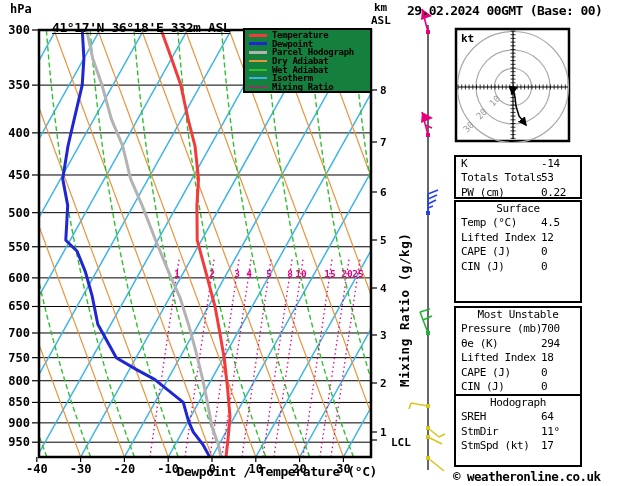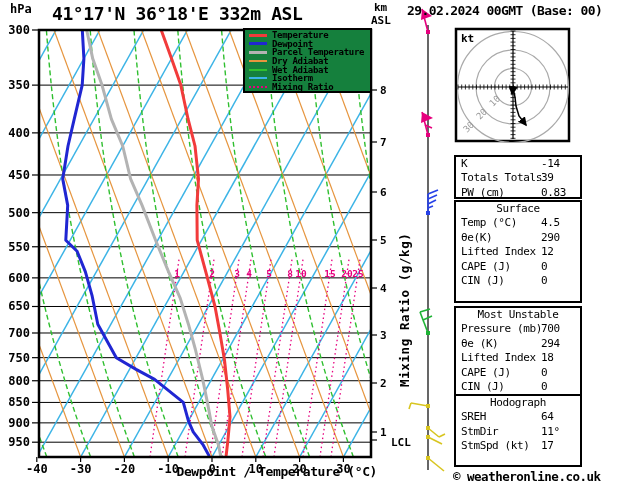--- a/index.html
+++ b/index.html
@@ -1,20 +1,20 @@
 <!DOCTYPE html>
 <html><head>
 <meta charset="utf-8">
 <style>
   html,body{margin:0;padding:0;background:#fff;}
   body{width:629px;height:486px;overflow:hidden;position:relative;
        font-family:"DejaVu Sans Mono","Liberation Mono",monospace;color:#000;}
   .abs{position:absolute;}
   .b{font-weight:bold;}
-  #title{left:52px;top:3px;font-size:18px;letter-spacing:-0.4px;}
+  #title{left:52px;top:20px;font-size:13px;letter-spacing:-0.4px;text-decoration:underline;}
   #hpa{left:10px;top:2px;font-size:12px;}
   #km-unit{left:374px;top:1px;font-size:11px;}
   #asl-unit{left:371px;top:14px;font-size:11px;}
   #datetime{left:407px;top:3px;font-size:13px;letter-spacing:-0.6px;}
   #xlabel{left:45px;top:464px;width:332px;text-align:right;font-size:13px;letter-spacing:-0.4px;}
   #footer{left:453px;top:469px;font-size:12.5px;letter-spacing:-0.5px;}
   
   #legend{left:243px;top:28px;width:129px;height:65px;background:#15803d;
           border:2px solid #000;box-sizing:border-box;padding-top:1px;}
   .legend-row{display:flex;align-items:center;height:8.6px;}
@@ -336,21 +336,21 @@
   <div class="legend-row">
     <span class="legend-swatch" style="border-top: 3px solid rgb(242, 59, 59);"></span>
     <span class="legend-label">Temperature</span>
     </div>
   <div class="legend-row">
     <span class="legend-swatch" style="border-top: 3px solid rgb(32, 38, 210);"></span>
     <span class="legend-label">Dewpoint</span>
     </div>
   <div class="legend-row">
     <span class="legend-swatch" style="border-top: 3px solid rgb(179, 179, 179);"></span>
-    <span class="legend-label">Parcel Temperature</span>
+    <span class="legend-label">Parcel Hodograph</span>
     </div>
   <div class="legend-row">
     <span class="legend-swatch" style="border-top: 2px solid rgb(230, 149, 62);"></span>
     <span class="legend-label">Dry Adiabat</span>
     </div>
   <div class="legend-row">
     <span class="legend-swatch" style="border-top: 2px solid rgb(47, 191, 47);"></span>
     <span class="legend-label">Wet Adiabat</span>
     </div>
   <div class="legend-row">
@@ -363,38 +363,34 @@
     </div>
 </div>
 
 <div id="tbox0" class="abs tbox" style="top:155px;height:44px">
     <div class="trow">
       <span class="tlabel">K</span>
       <span class="tval">-14</span>
     </div>
     <div class="trow">
       <span class="tlabel">Totals Totals</span>
-      <span class="tval">39</span>
+      <span class="tval">53</span>
     </div>
     <div class="trow">
       <span class="tlabel">PW (cm)</span>
-      <span class="tval">0.83</span>
+      <span class="tval">0.22</span>
     </div>
   </div>
 <div id="tbox1" class="abs tbox" style="top:200px;height:103px">
     <div class="ttitle">Surface</div>
     <div class="trow">
       <span class="tlabel">Temp (°C)</span>
       <span class="tval">4.5</span>
     </div>
     <div class="trow">
-      <span class="tlabel">θe(K)</span>
-      <span class="tval">290</span>
-    </div>
-    <div class="trow">
       <span class="tlabel">Lifted Index</span>
       <span class="tval">12</span>
     </div>
     <div class="trow">
       <span class="tlabel">CAPE (J)</span>
       <span class="tval">0</span>
     </div>
     <div class="trow">
       <span class="tlabel">CIN (J)</span>
       <span class="tval">0</span>

